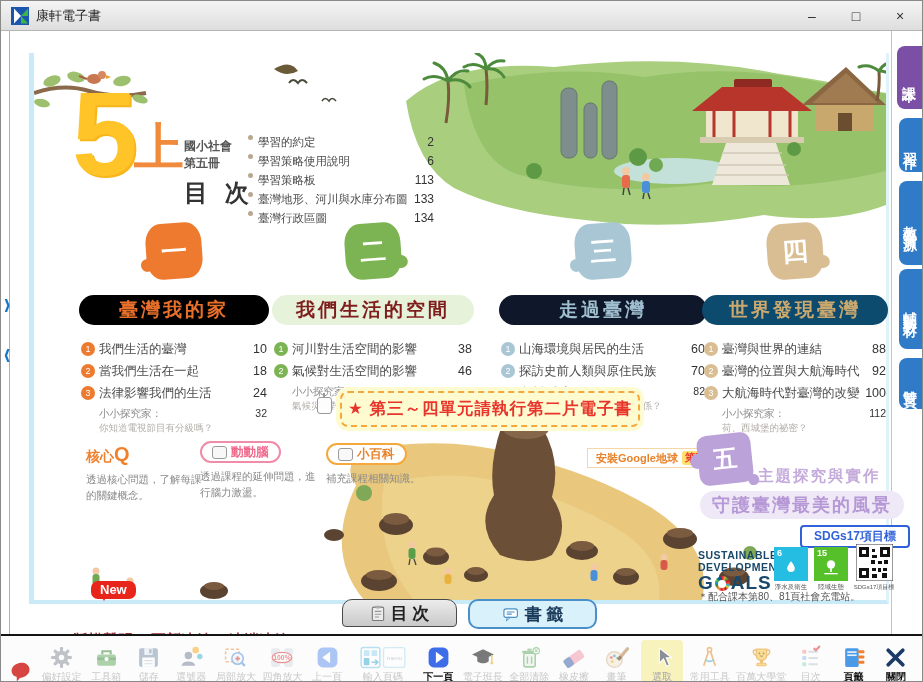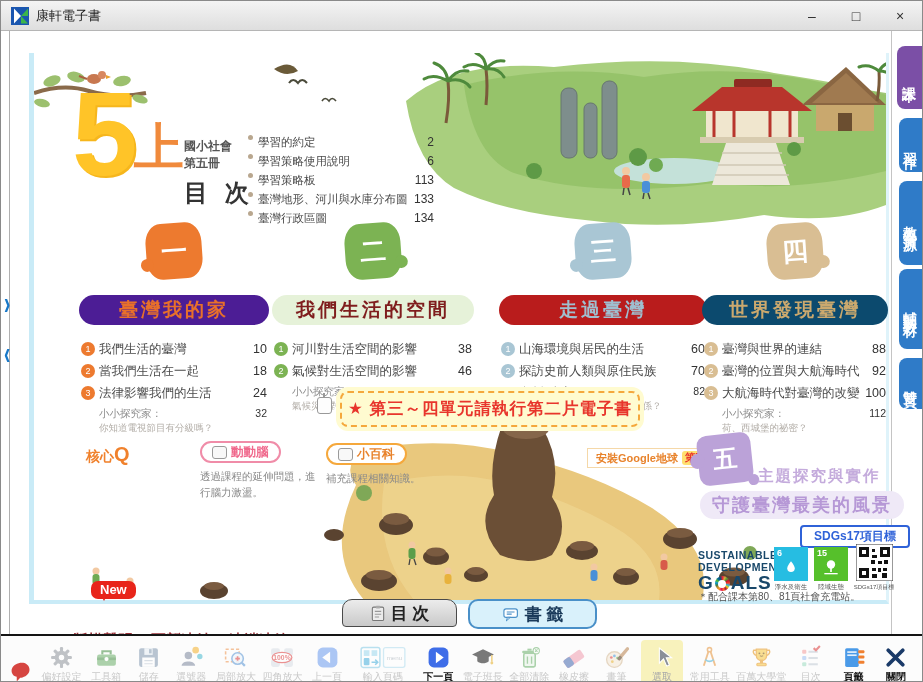--- a/index.html
+++ b/index.html
@@ -291,21 +291,21 @@
             <span class="fdot"></span>
             <span>臺灣行政區圖</span>
             <span class="fpage">134</span>
           </div>
       </div>
 
       <div class="ov unit" style="left:45px;width:190px;">
         <div class="ublob" style="background:#ED7A2F;">
             <span>一</span>
           </div>
-        <div class="upill" style="background:#4c1d95;color:#E8702A;">臺灣我的家</div>
+        <div class="upill" style="background:#000000;color:#E8702A;">臺灣我的家</div>
         <div class="uitems">
           <div class="uitem">
               <span class="ubadge" style="background:#ED7A2F;">1</span>
               <span>我們生活的臺灣</span>
               <span class="upage">10</span>
             </div>
           <div class="uitem">
               <span class="ubadge" style="background:#ED7A2F;">2</span>
               <span>當我們生活在一起</span>
               <span class="upage">18</span>
@@ -344,21 +344,21 @@
               <span class="upage">54</span>
             </div>
           <div class="uq">氣候災害對生活空間有什麼影響？</div>
         </div>
       </div>
 
       <div class="ov unit" style="left:465px;width:208px;">
         <div class="ublob" style="background:#A9C6D4;">
             <span>三</span>
           </div>
-        <div class="upill" style="background:#b91c1c;color:#9FBFD0;">走過臺灣</div>
+        <div class="upill" style="background:#0f172a;color:#9FBFD0;">走過臺灣</div>
         <div class="uitems">
           <div class="uitem">
               <span class="ubadge" style="background:#A9C6D4;">1</span>
               <span>山海環境與居民的生活</span>
               <span class="upage">60</span>
             </div>
           <div class="uitem">
               <span class="ubadge" style="background:#A9C6D4;">2</span>
               <span>探訪史前人類與原住民族</span>
               <span class="upage">70</span>
@@ -398,20 +398,21 @@
             </div>
           <div class="uq">荷、西城堡的祕密？</div>
         </div>
       </div>
 
       <div class="ov brobot"></div>
       <div class="ov banner">★ 第三～四單元請執行第二片電子書</div>
 
       <div class="ov lgd lg-core">
         <span class="t">核心</span><span class="t q">Q</span>
+        <div class="ldesc">透過核心問題，了解每課的關鍵概念。</div>
       </div>
       <div class="ov lgd lg-brain">
         <span class="lpill pink">
             <span class="robot"></span>
             <span>動動腦</span>
           </span>
         <div class="ldesc">透過課程的延伸問題，進行腦力激盪。</div>
       </div>
       <div class="ov lgd lg-wiki">
         <span class="lpill orange">

